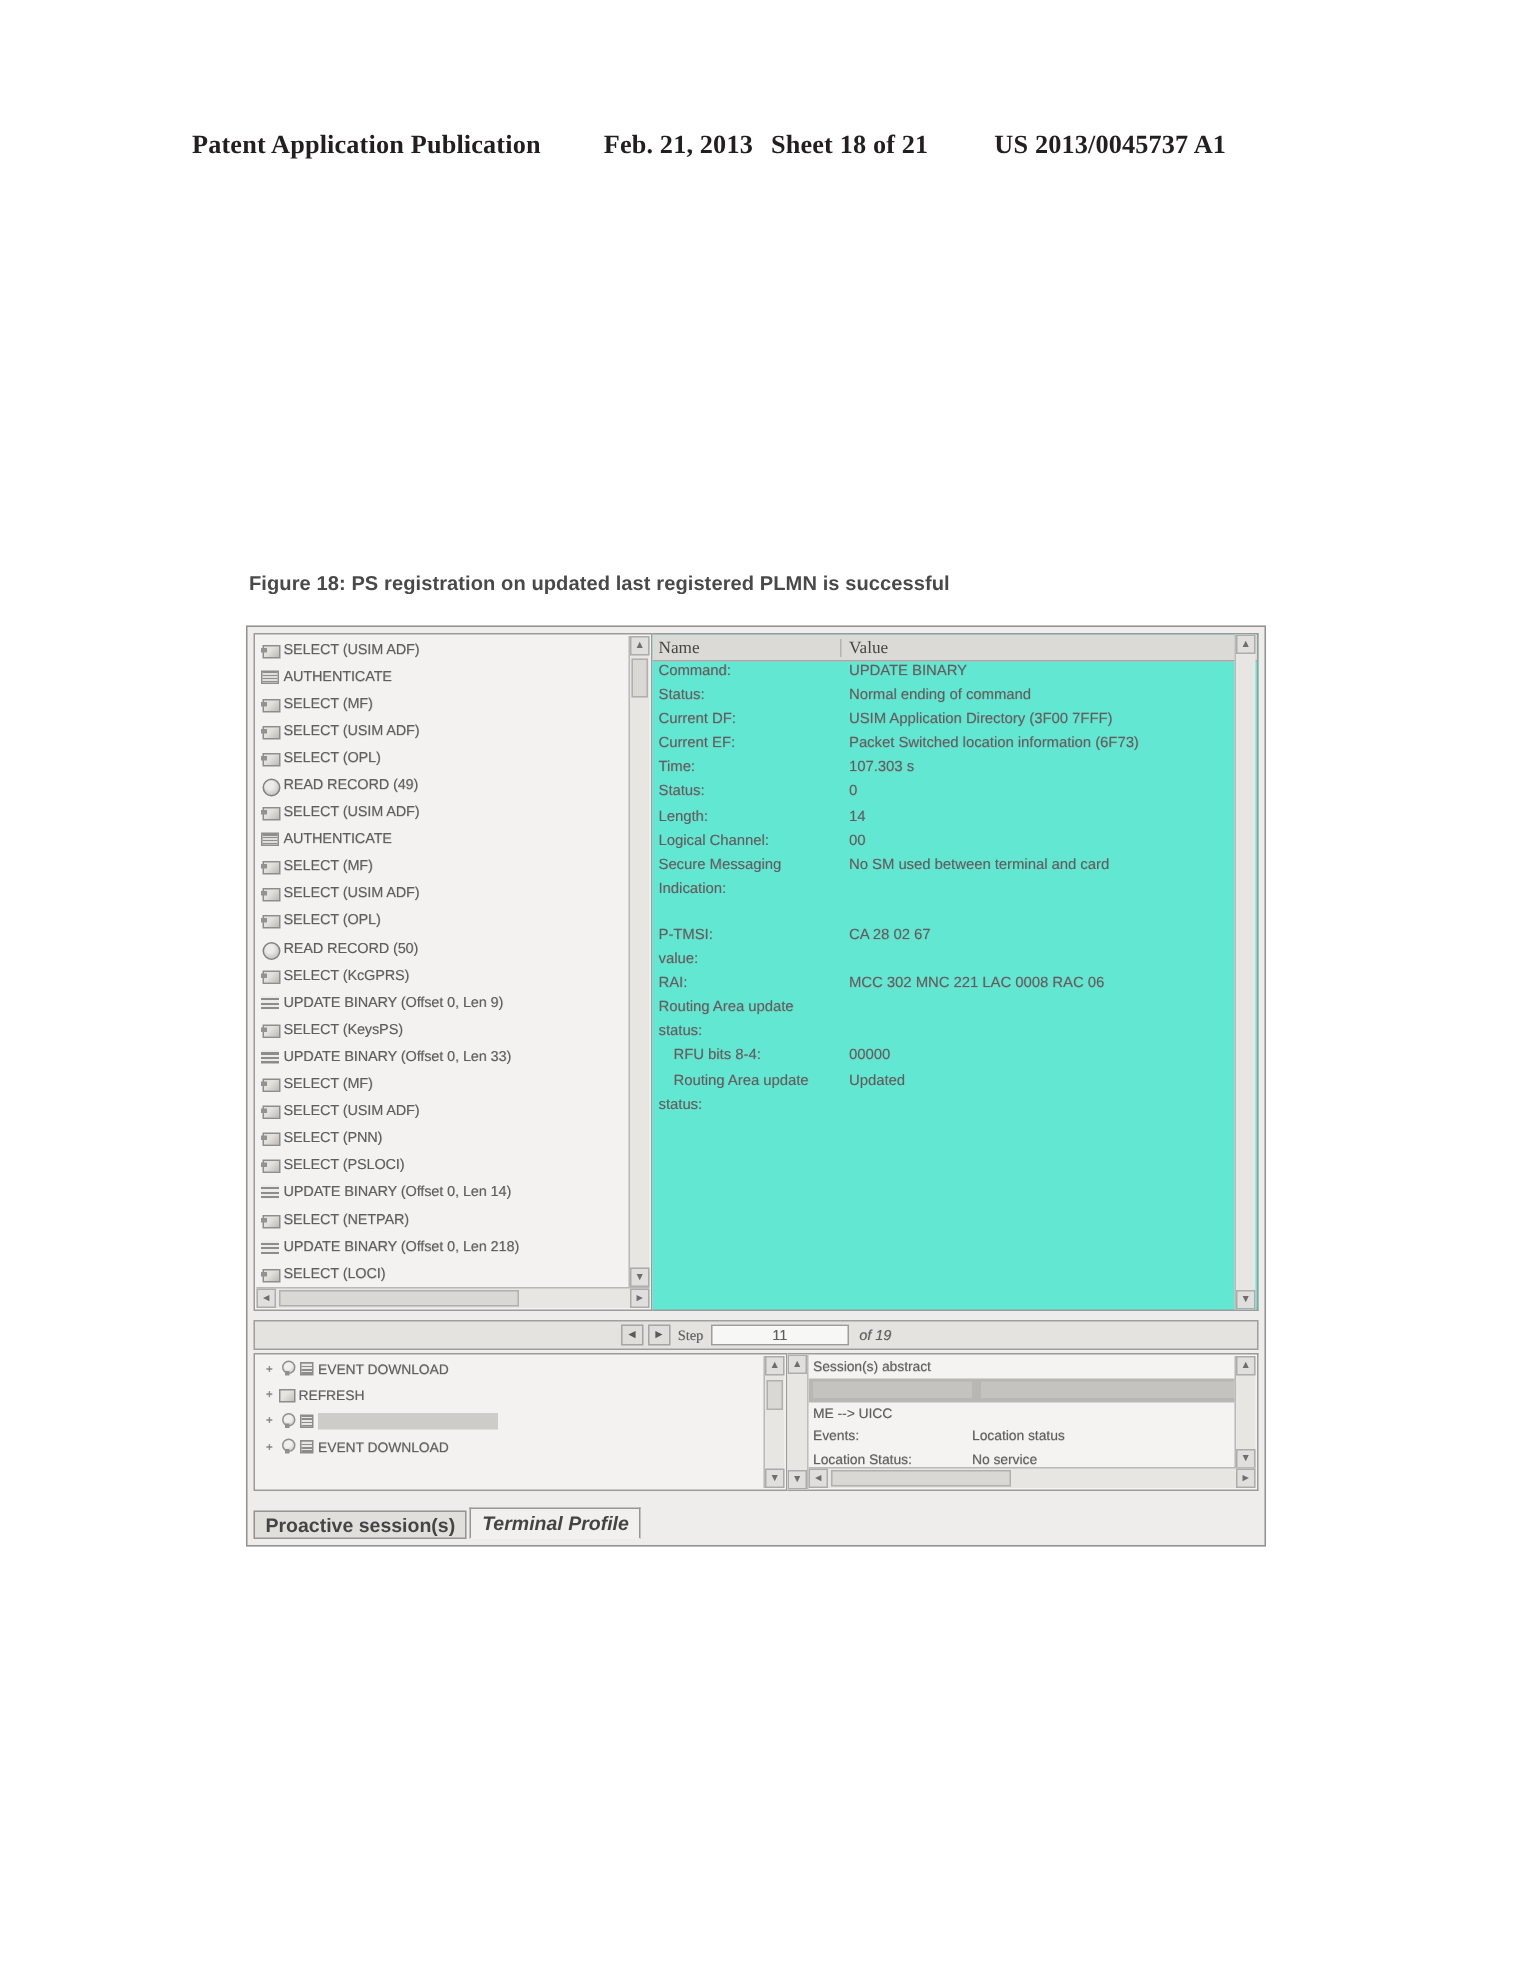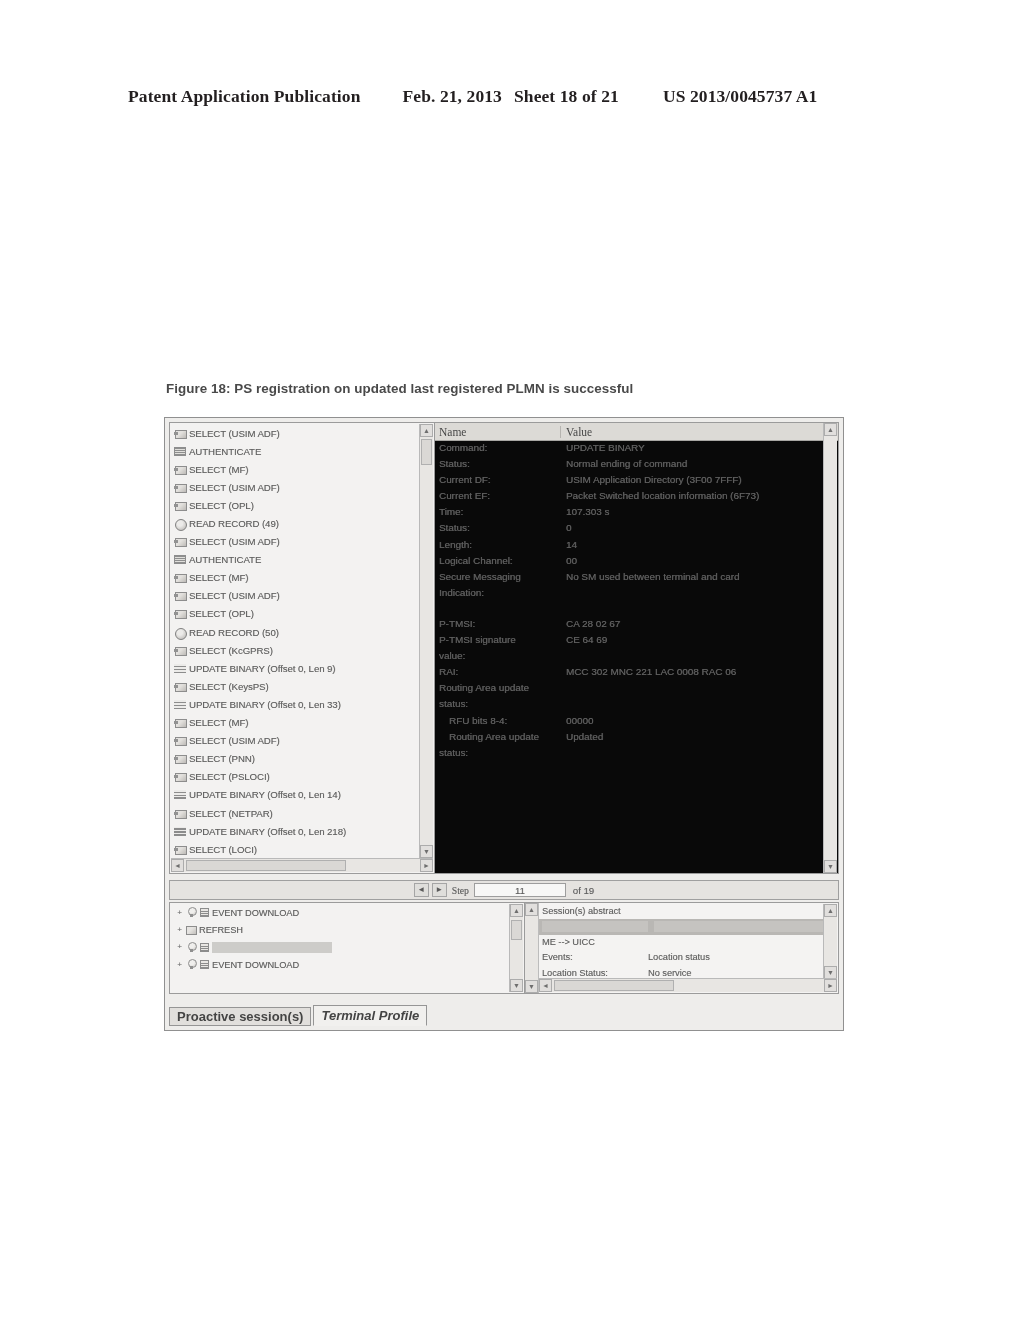--- a/index.html
+++ b/index.html
@@ -215,21 +215,21 @@
     position: absolute;
     top: 1px; left: 15px; width: 160px; height: 11px;
     background: #dcdad7;
     border: 1px solid #b0b0b0;
     box-sizing: border-box;
   }
 
   
   .detail-panel {
     flex: 1;
-    background: #000000;
+    background: #5eead4;
     border: 1px solid #9a9a9a;
     border-left: none;
     box-sizing: border-box;
     position: relative;
     overflow: hidden;
   }
   .detail-head {
     display: flex;
     height: 17px;
     background: #dedcd8;
@@ -300,21 +300,21 @@
   }
   .stepbar .steplabel { margin: 4px 2px; font-family: Liberation Serif, serif; }
   .stepbar .stepfield {
     width: 92px; height: 14px;
     background: #fbfbfa;
     border: 1px solid #9c9c9c;
     box-sizing: border-box;
     display: flex; align-items: center; justify-content: center;
     font-size: 9.6px;
   }
-  .stepbar .steptotal { margin-left: 4px; }
+  .stepbar .steptotal { margin-left: 4px; font-style: italic; }
 
   
   .lower {
     position: absolute;
     top: 484px;
     left: 4px;
     right: 4px;
     height: 92px;
     display: flex;
   }
@@ -673,24 +673,20 @@
           <div class="d-row">
             <div class="d-name ink">Indication:</div>
             <div class="d-val ink"></div>
           </div>
           <div class="d-gap"></div>
           <div class="d-row">
             <div class="d-name ink">P-TMSI:</div>
             <div class="d-val ink">CA 28 02 67</div>
           </div>
           <div class="d-row">
-            <div class="d-name ink">P-TMSI signature</div>
-            <div class="d-val ink">CE 64 69</div>
-          </div>
-          <div class="d-row">
             <div class="d-name ink">value:</div>
             <div class="d-val ink"></div>
           </div>
           <div class="d-row">
             <div class="d-name ink">RAI:</div>
             <div class="d-val ink">MCC 302   MNC 221   LAC 0008   RAC 06</div>
           </div>
           <div class="d-row">
             <div class="d-name ink">Routing Area update</div>
             <div class="d-val ink"></div>

